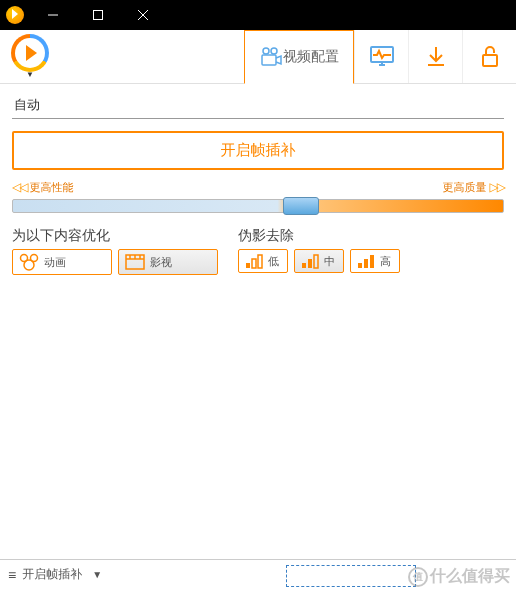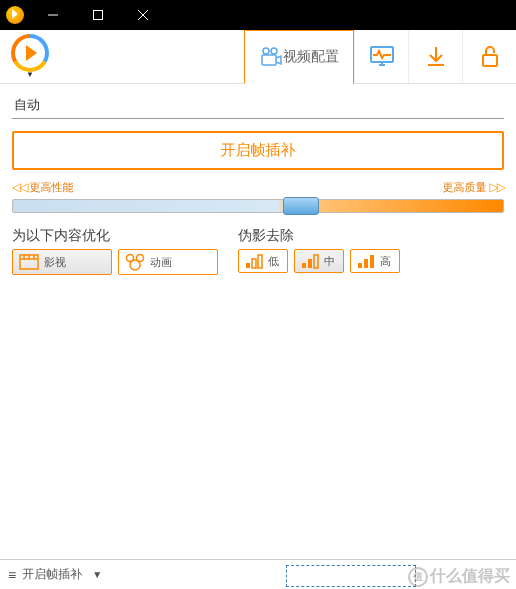--- a/index.html
+++ b/index.html
@@ -119,37 +119,37 @@
       <span><span>更高质量</span> <span class="arrows">▷▷</span></span>
     </div>
     <div class="slider-track">
       <div class="slider-thumb"></div>
     </div>
 
     <div class="opts-row">
       <div class="opts-group">
         <div class="opts-title">为以下内容优化</div>
         <div class="opts-btns">
+          <div class="opt-btn" style="min-width:100px">
+            <svg width="20" height="18">
+                <circle cx="5" cy="5" r="3.5"></circle>
+                <circle cx="15" cy="5" r="3.5"></circle>
+                <circle cx="10" cy="12" r="5"></circle>
+              </svg>
+            <span class="opt-label">动画</span>
+          </div>
           <div class="opt-btn selected" style="min-width:100px">
             <svg width="20" height="16">
                 <rect x="1" y="1" width="18" height="14"></rect>
                 <line x1="1" y1="5" x2="19" y2="5"></line>
                 <line x1="5" y1="1" x2="5" y2="5"></line>
                 <line x1="10" y1="1" x2="10" y2="5"></line>
                 <line x1="15" y1="1" x2="15" y2="5"></line>
               </svg>
             <span class="opt-label">影视</span>
-          </div>
-          <div class="opt-btn" style="min-width:100px">
-            <svg width="20" height="18">
-                <circle cx="5" cy="5" r="3.5"></circle>
-                <circle cx="15" cy="5" r="3.5"></circle>
-                <circle cx="10" cy="12" r="5"></circle>
-              </svg>
-            <span class="opt-label">动画</span>
           </div>
         </div>
       </div>
 
       <div class="opts-group">
         <div class="opts-title">伪影去除</div>
         <div class="opts-btns">
           <div class="opt-btn">
             <svg width="18" height="16">
                 <rect x="1" y="10" width="4" height="5" fill="#ff8800" stroke="none"></rect>

